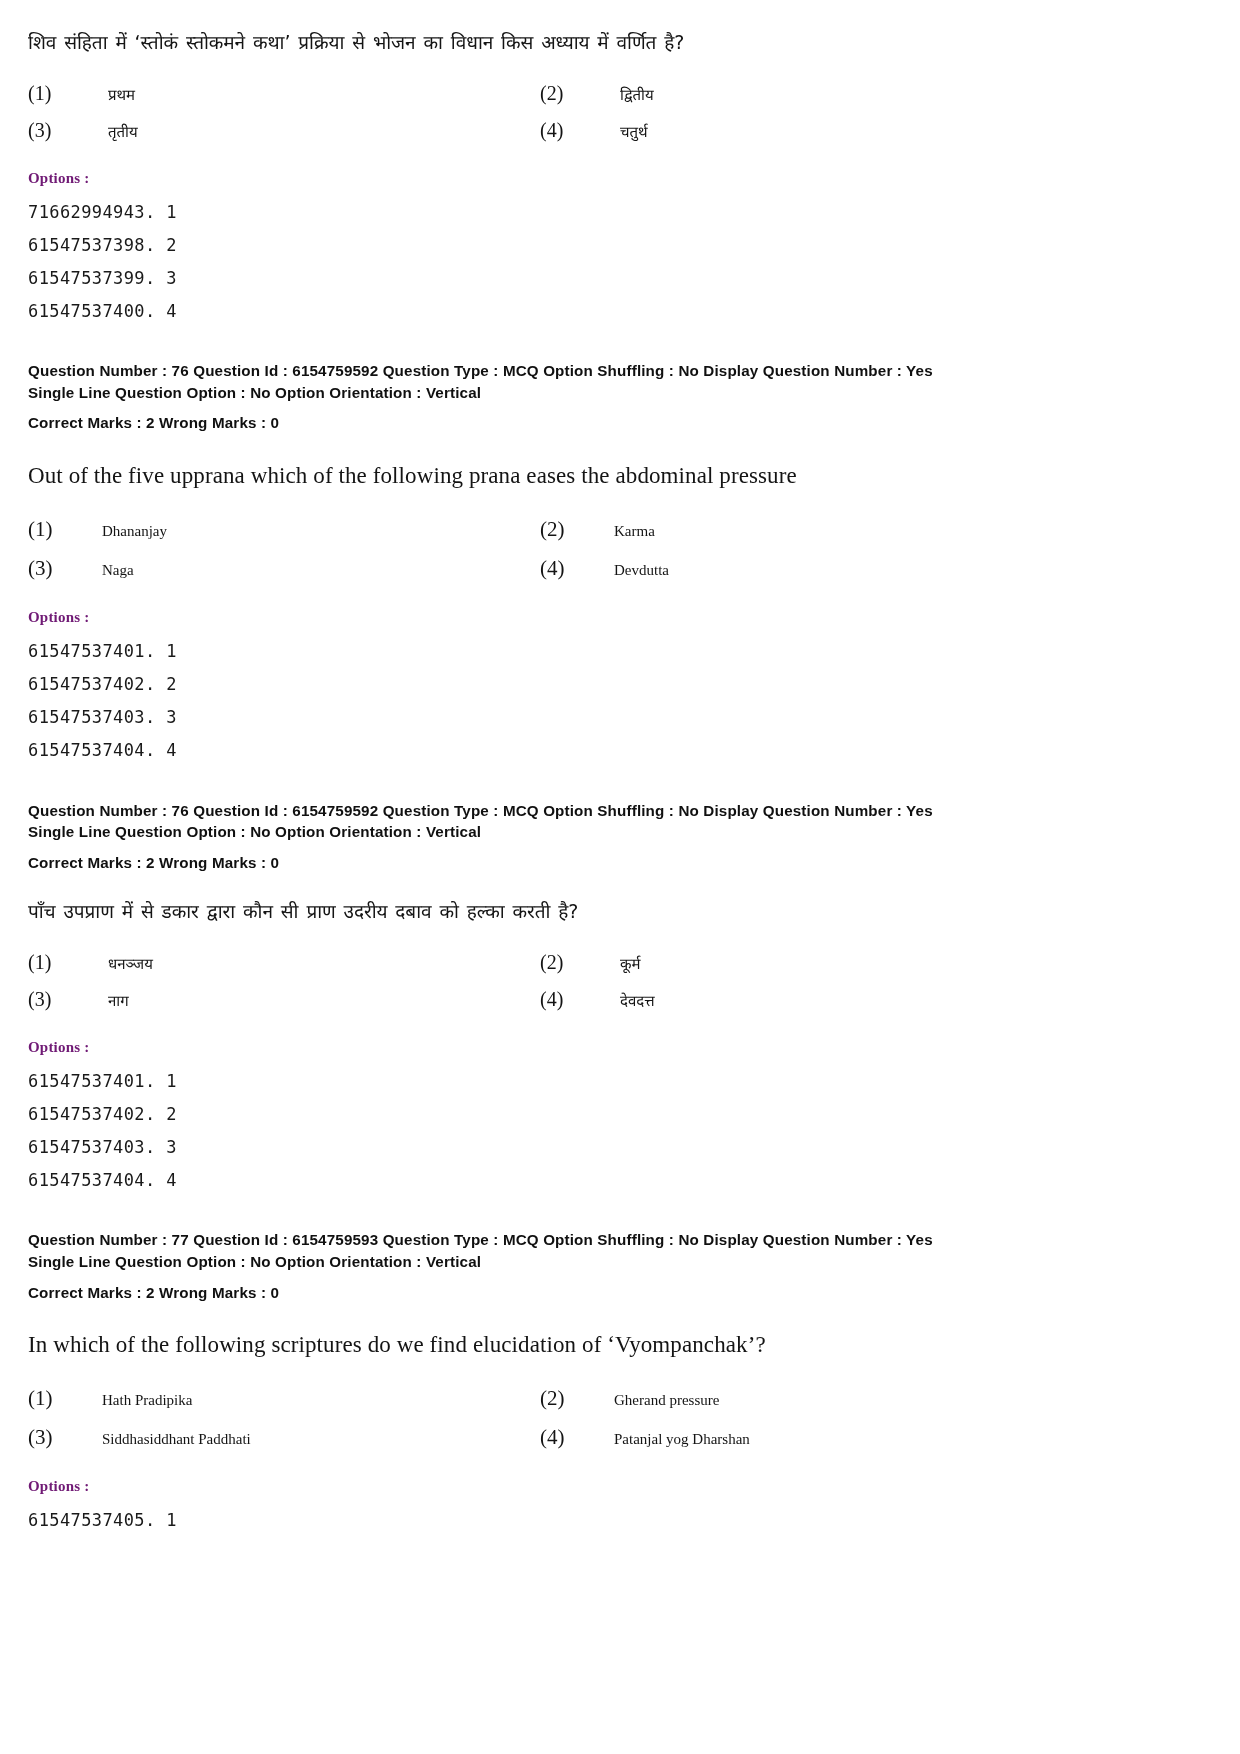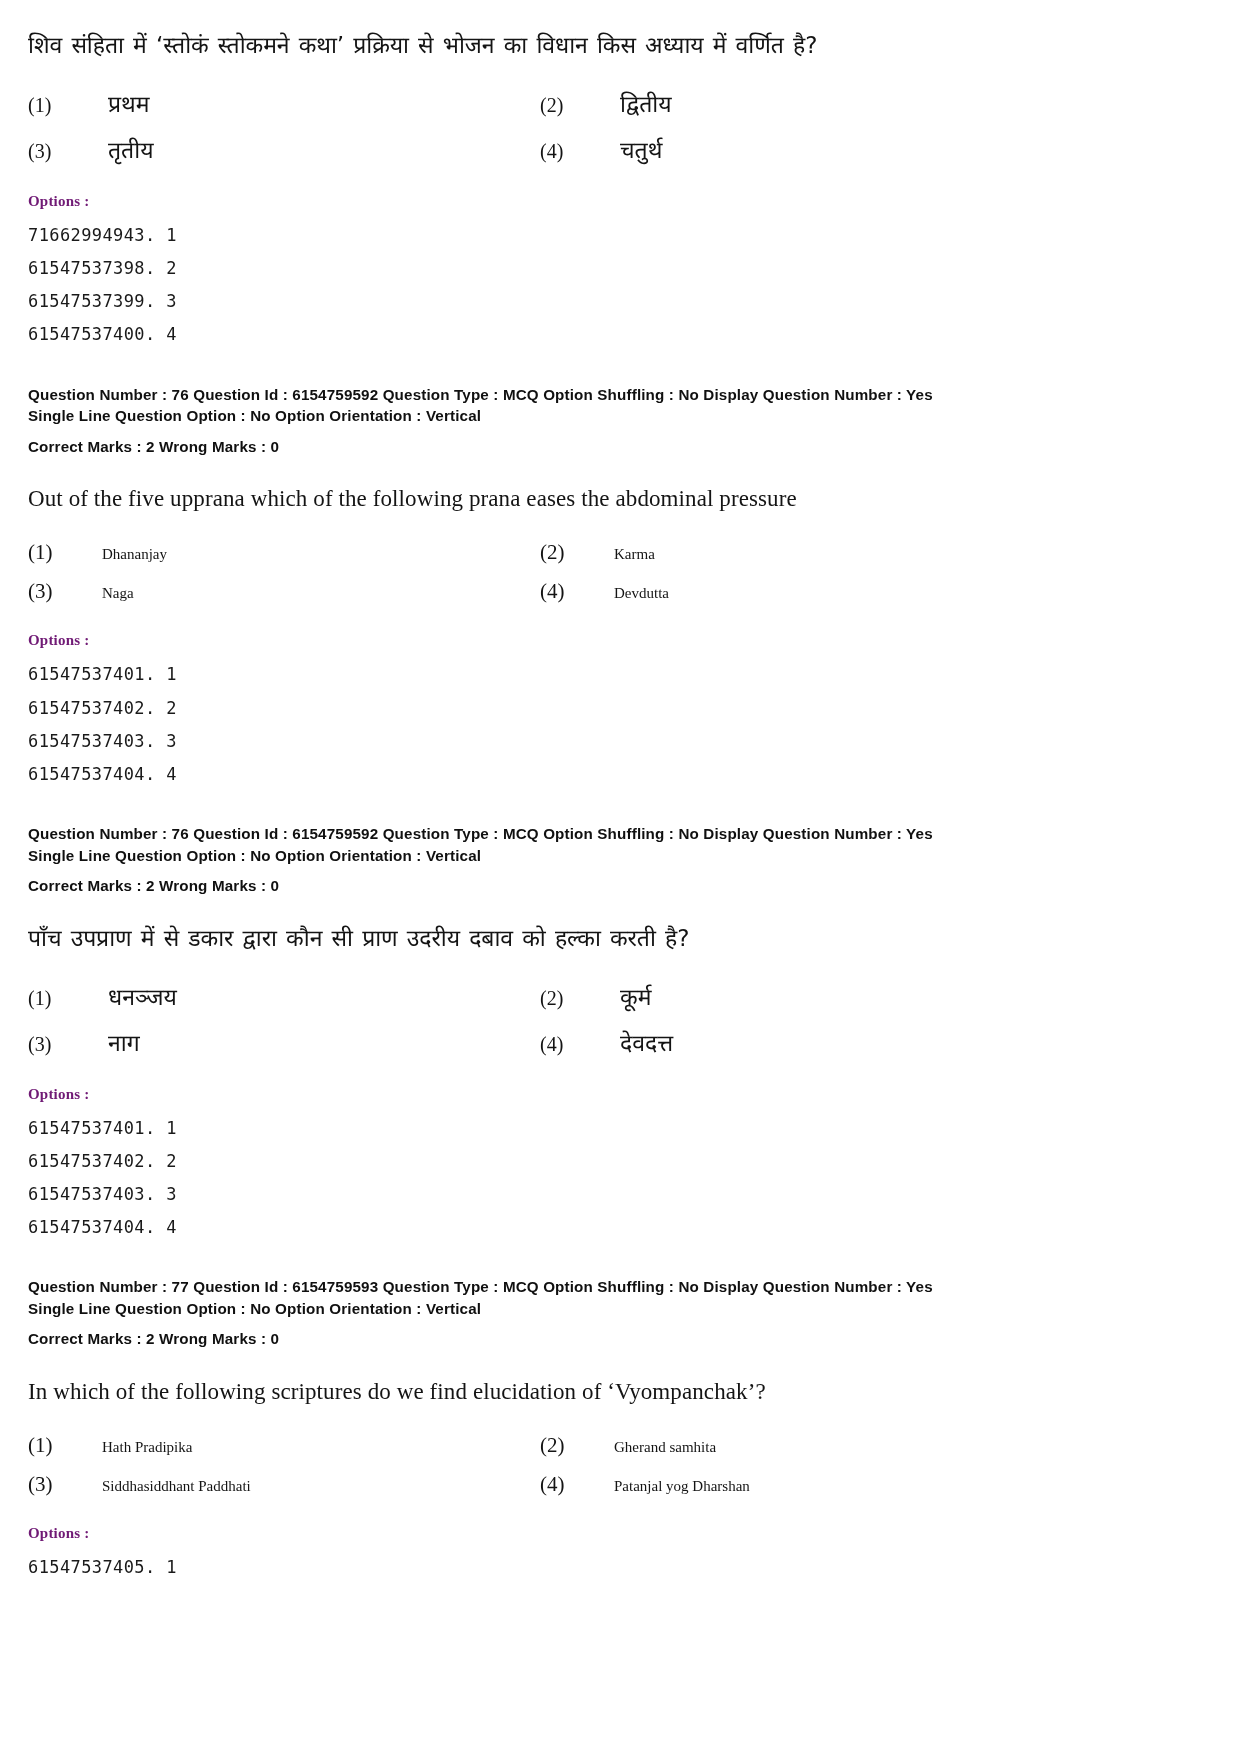--- a/index.html
+++ b/index.html
@@ -35,21 +35,21 @@
   .qstem {
     font-family: "Liberation Serif", "DejaVu Serif", serif;
     font-size: 23px;
     line-height: 1.35;
     color: #141414;
     letter-spacing: 0.1px;
     margin: 0;
   }
   .qstem.hindi {
     font-family: "DejaVu Sans", "Liberation Sans", sans-serif;
-    font-size: 23px;
+    font-size: 19px;
     letter-spacing: -0.1px;
     word-spacing: 2px;
   }
 
   
   .choices {
     display: grid;
     grid-template-columns: 512px 512px;
     grid-row-gap: 14px;
     margin-top: 26px;
@@ -66,21 +66,21 @@
     color: #141414;
   }
   .choice .txt {
     font-size: 15px;
     font-family: Liberation Serif, serif;
     color: #141414;
   }
   .choices.hindi .num { font-size: 20px; }
   .choices.hindi .txt {
     font-family: Liberation Serif, serif;
-    font-size: 23px;
+    font-size: 15px;
   }
   .choice.indent-h .num { width: 80px; flex: 0 0 80px; }
 
   
   .options-block {
     margin-top: 28px;
   }
   .options-title {
     font-family: "Liberation Serif", "DejaVu Serif", serif;
     font-weight: bold;
@@ -227,21 +227,21 @@
 
     <div class="qblock stem-wrap">
       <p class="qstem">In which of the following scriptures do we find elucidation of ‘Vyompanchak’?</p>
       <div class="choices">
         <div class="choice">
           <span class="num">(1)</span>
           <span class="txt">Hath Pradipika</span>
         </div>
         <div class="choice">
           <span class="num">(2)</span>
-          <span class="txt">Gherand samhita</span>
+          <span class="txt">Gherand pressure</span>
         </div>
         <div class="choice">
           <span class="num">(3)</span>
           <span class="txt">Siddhasiddhant Paddhati</span>
         </div>
         <div class="choice">
           <span class="num">(4)</span>
           <span class="txt">Patanjal yog Dharshan</span>
         </div>
       </div>

